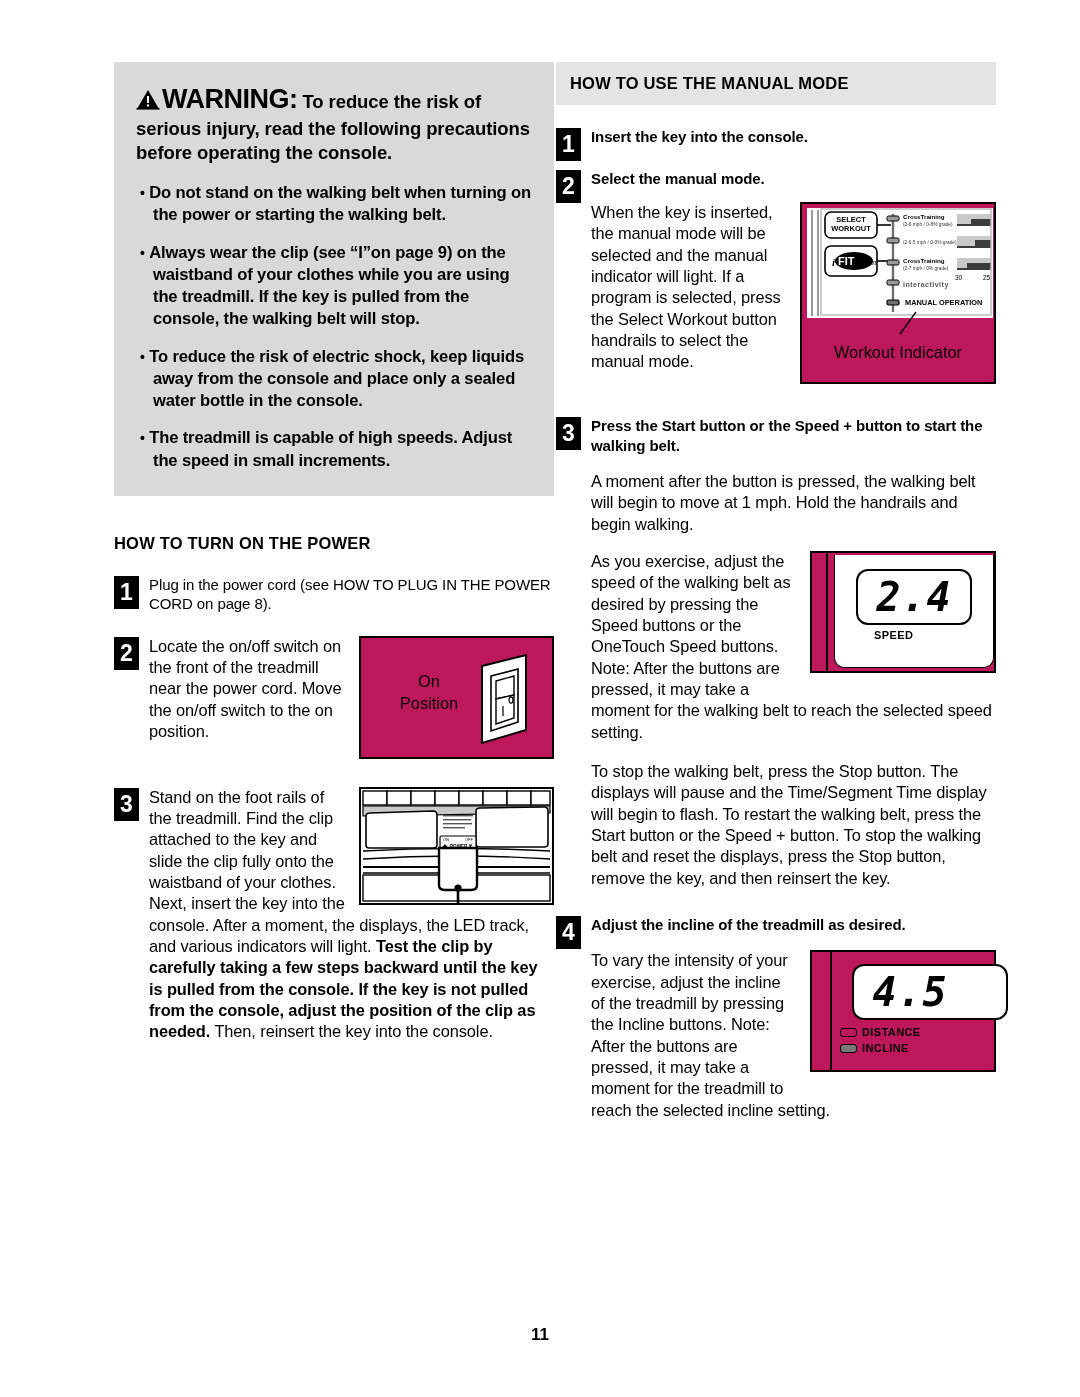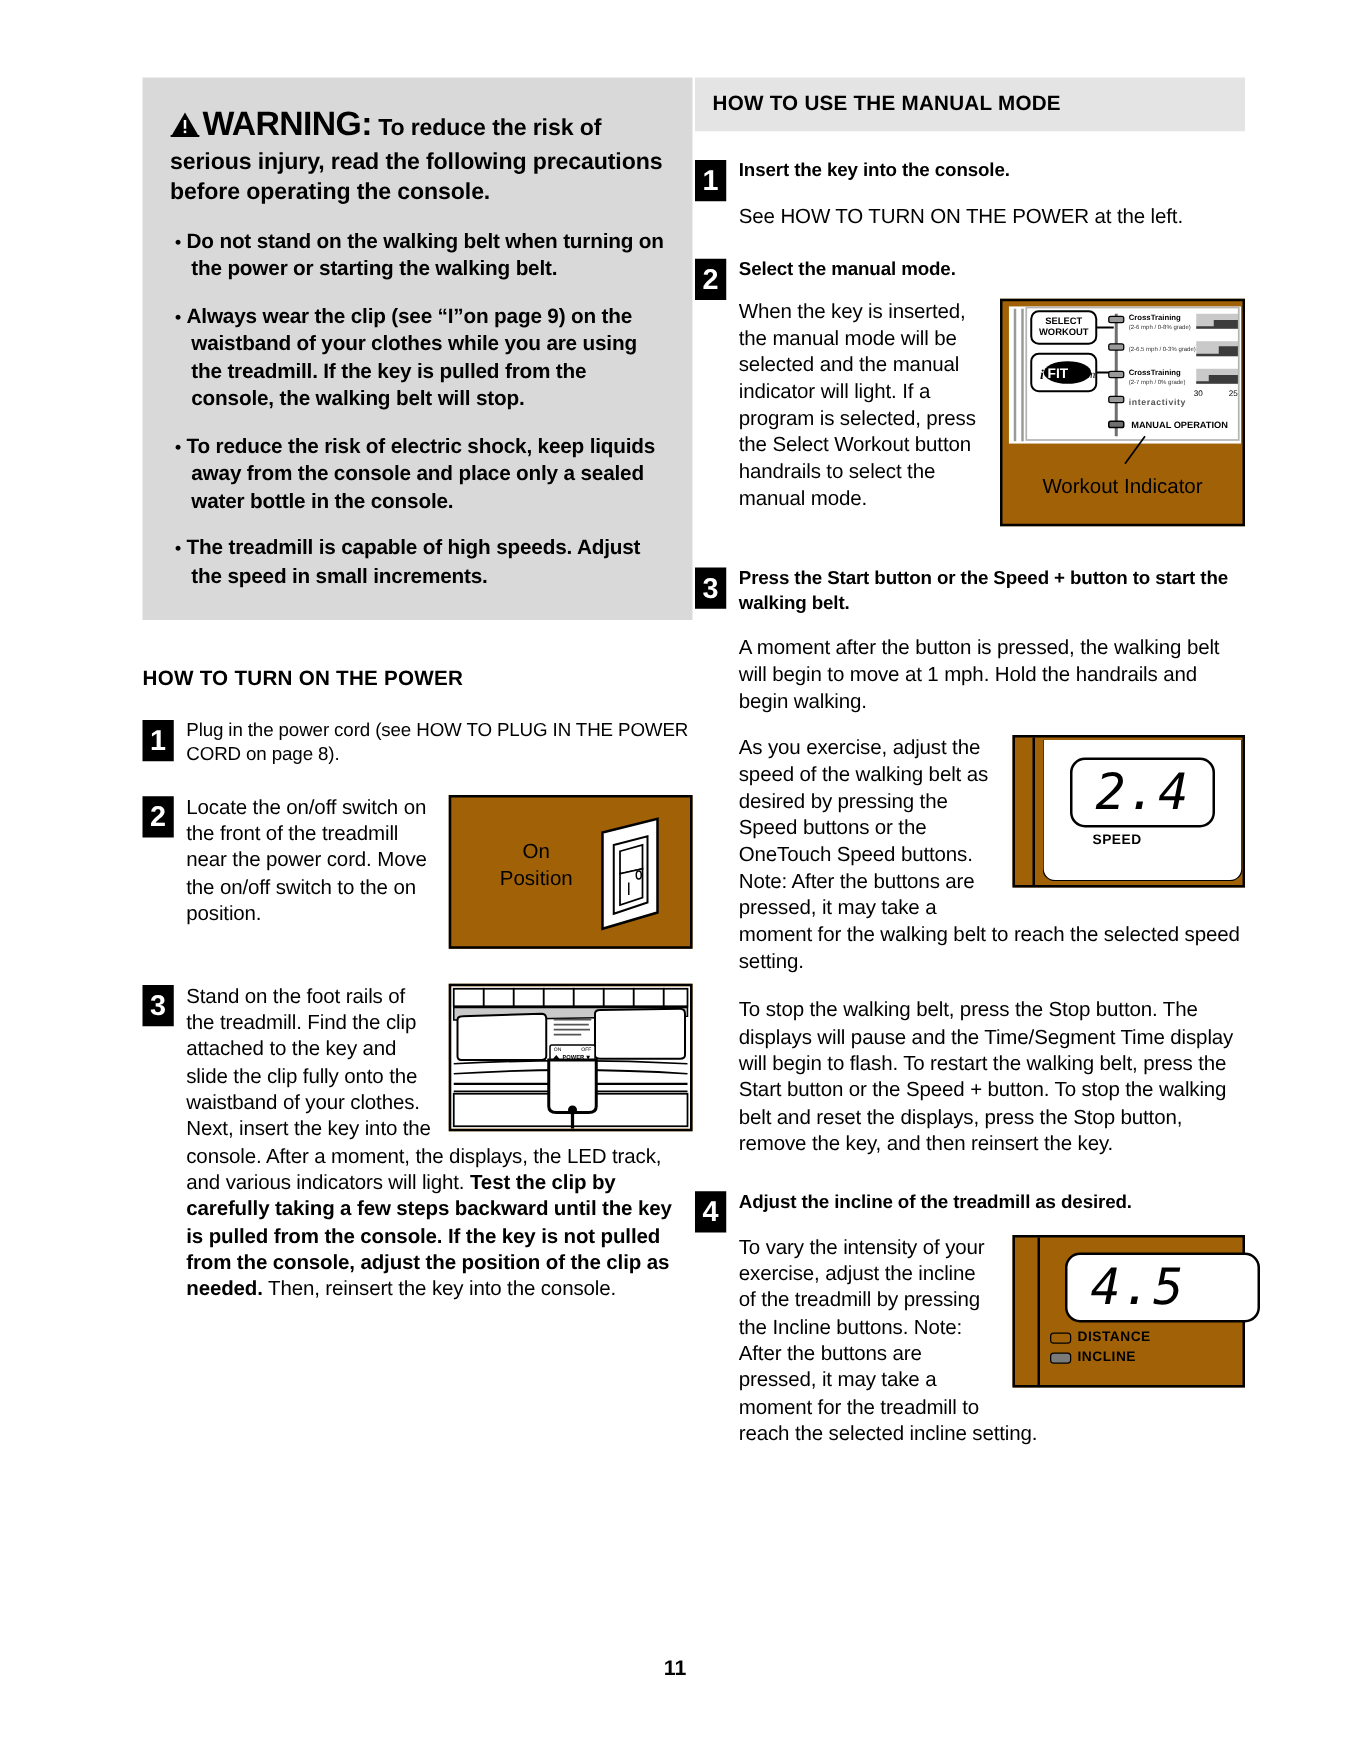--- a/index.html
+++ b/index.html
@@ -135,21 +135,21 @@
     font-size: 16.4px;
     line-height: 1.30;
     letter-spacing: -0.1px;
     margin: 0;
   }
   .clearfix::after { content: ""; display: block; clear: both; }
 
   
   .figbox {
     border: 2px solid #000;
-    background: #a16207;
+    background: #be185d;
     box-sizing: border-box;
     position: relative;
   }
 
   
   .fig-switch { width: 195px; height: 123px; }
   .fig-switch .lbl {
     position: absolute;
     left: 28px; top: 32px;
     font-size: 16.4px;
@@ -187,21 +187,21 @@
   .fig-incline { width: 186px; height: 122px; }
 
   .lcd-shell {
     position: absolute;
     border: 2.5px solid #000;
     border-radius: 12px;
     background: #fff;
   }
   .lcd-digits {
     font-family: "DejaVu Sans Mono", monospace;
-    font-weight: normal;
+    font-weight: bold;
     font-style: italic;
     letter-spacing: 1px;
   }
   .seg-label {
     position: absolute;
     font-size: 11px;
     font-weight: bold;
     letter-spacing: 0.4px;
   }
   .led-pill {
@@ -338,21 +338,20 @@
   </div>
 
   <div class="col col-right">
 
     <h2 class="section-head shaded">HOW TO USE THE MANUAL MODE</h2>
 
     <div class="step">
       <div class="stepnum">1</div>
       <div class="steptext bold">Insert the key into the console.</div>
     </div>
-    <p class="body-para">See HOW TO TURN ON THE POWER at the left.</p>
 
     <div class="step">
       <div class="stepnum">2</div>
       <div class="steptext bold">Select the manual mode.</div>
     </div>
     <div class="flowwrap clearfix" style="margin-top:14px;">
       <div class="figbox fig-console fig-right">
         <svg class="console-art" width="186" height="110" viewBox="0 0 186 110">
           <rect x="0" y="0" width="186" height="110" fill="#fff"></rect>
 

